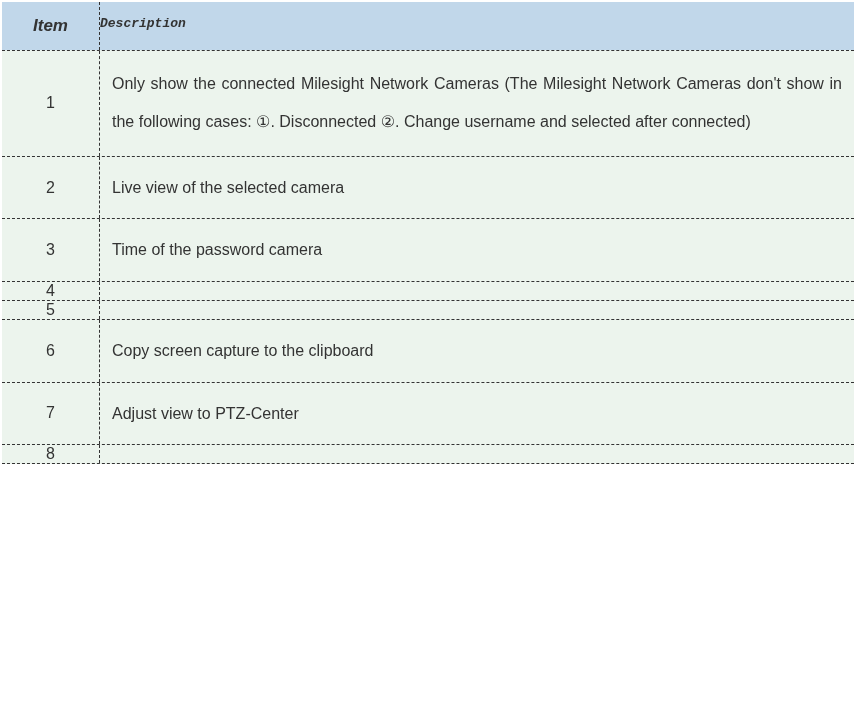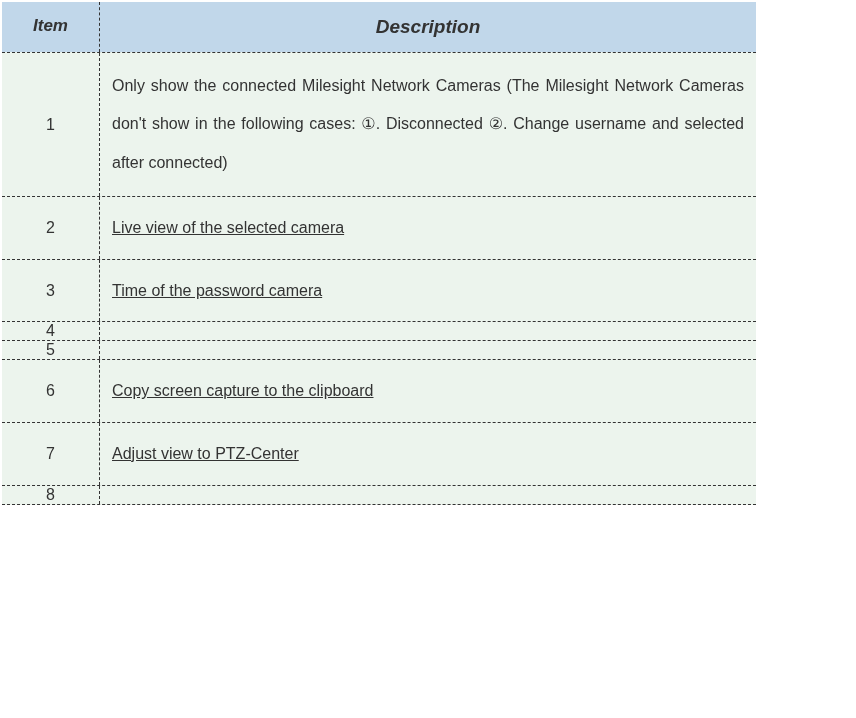--- a/index.html
+++ b/index.html
@@ -8,43 +8,43 @@
       padding: 0;
     }
     body {
       font-family: "Segoe UI", Tahoma, Arial, sans-serif;
       font-size: 16px;
       color: #333;
       background: #fff;
       padding: 2px;
     }
     .table-container {
-      width: 754px;
+      width: 852px;
       border-collapse: collapse;
     }
     .header-row {
       display: flex;
       background: #c1d7ea;
     }
     .header-item {
       width: 98px;
       text-align: center;
       font-weight: bold;
       font-style: italic;
       padding: 14px 0;
       border-right: 1px dashed #333;
       font-size: 17px;
     }
     .header-desc {
       flex: 1;
-      text-align: center;
       font-weight: bold;
       font-style: italic;
       padding: 14px 0;
-      font-size: 19px;
+      font-size: 13px;
+      font-family: Liberation Mono, monospace;
     }
     .body-row {
       display: flex;
       background: #ecf4ed;
       border-top: 1px dashed #333;
       align-items: center;
     }
     .body-row:last-child {
       border-bottom: 1px dashed #333;
     }
@@ -61,21 +61,20 @@
     .cell-desc {
       flex: 1;
       padding: 14px 12px;
       text-align: justify;
       line-height: 2.4;
       font-size: 16px;
     }
     .cell-desc.single {
       line-height: 1.6;
       padding: 18px 12px;
-      text-decoration: underline;
     }
     .alert-icon {
       display: inline-block;
       width: 15px;
       height: 15px;
       border-radius: 50%;
       background: #d6322a;
       color: #fff;
       font-weight: bold;
       font-size: 12px;

